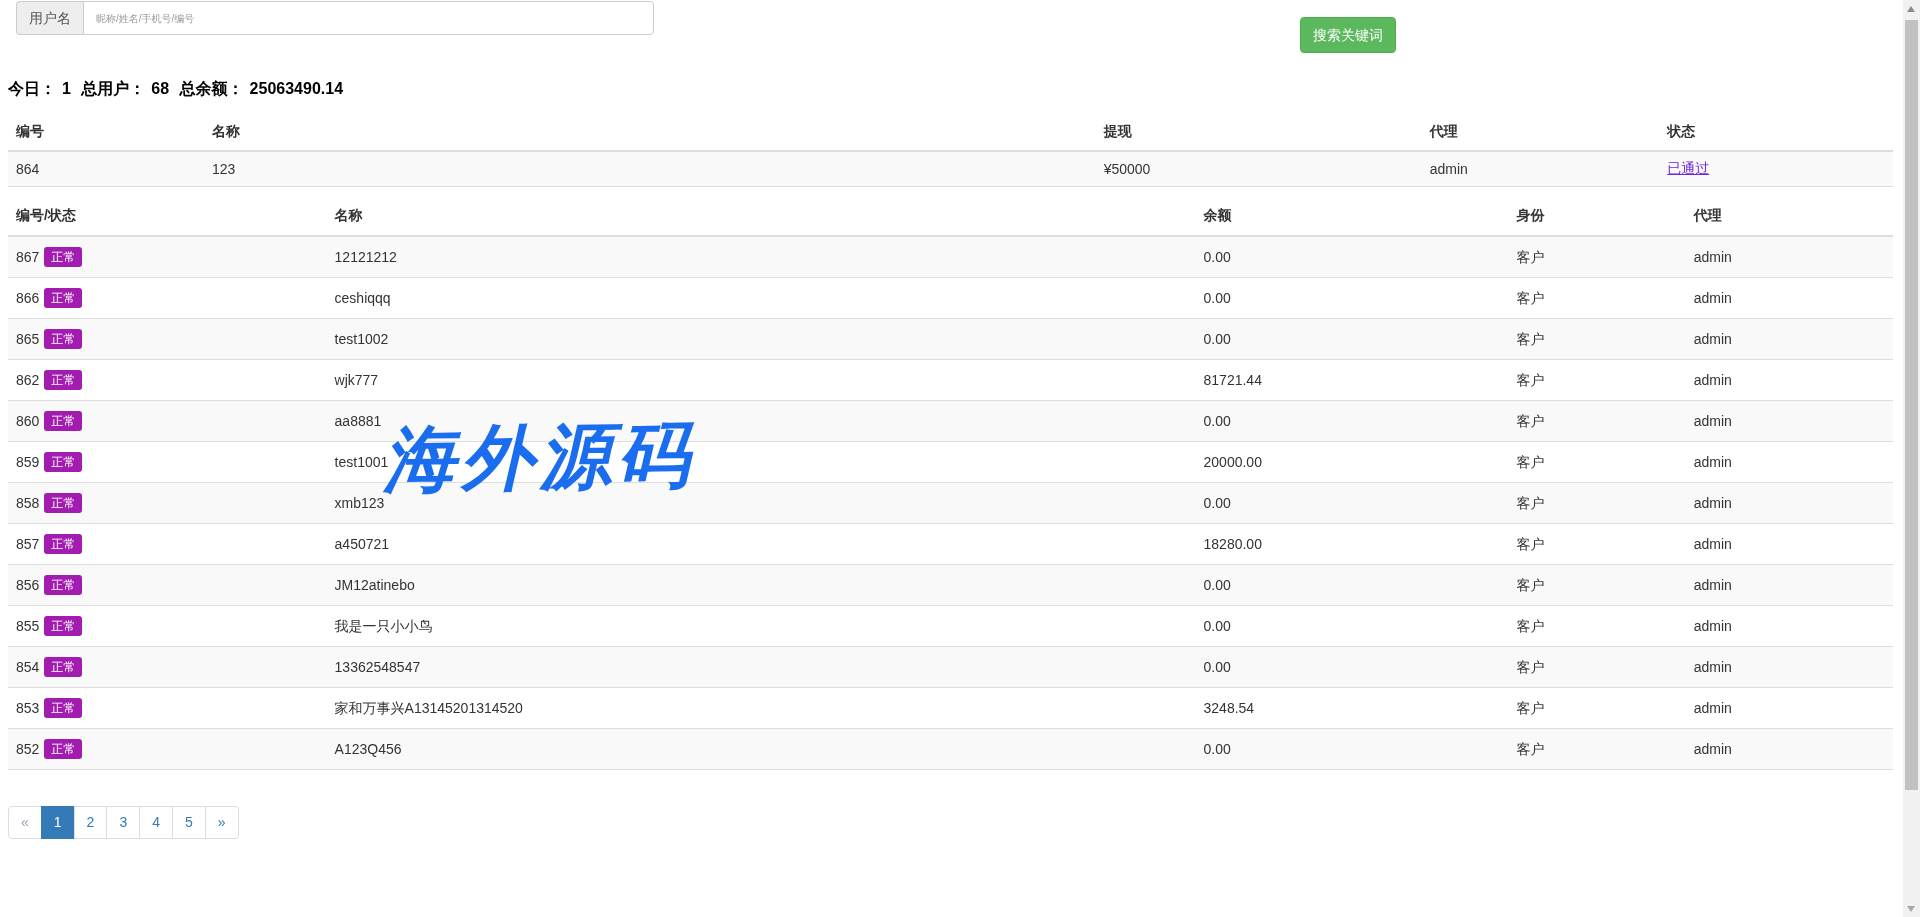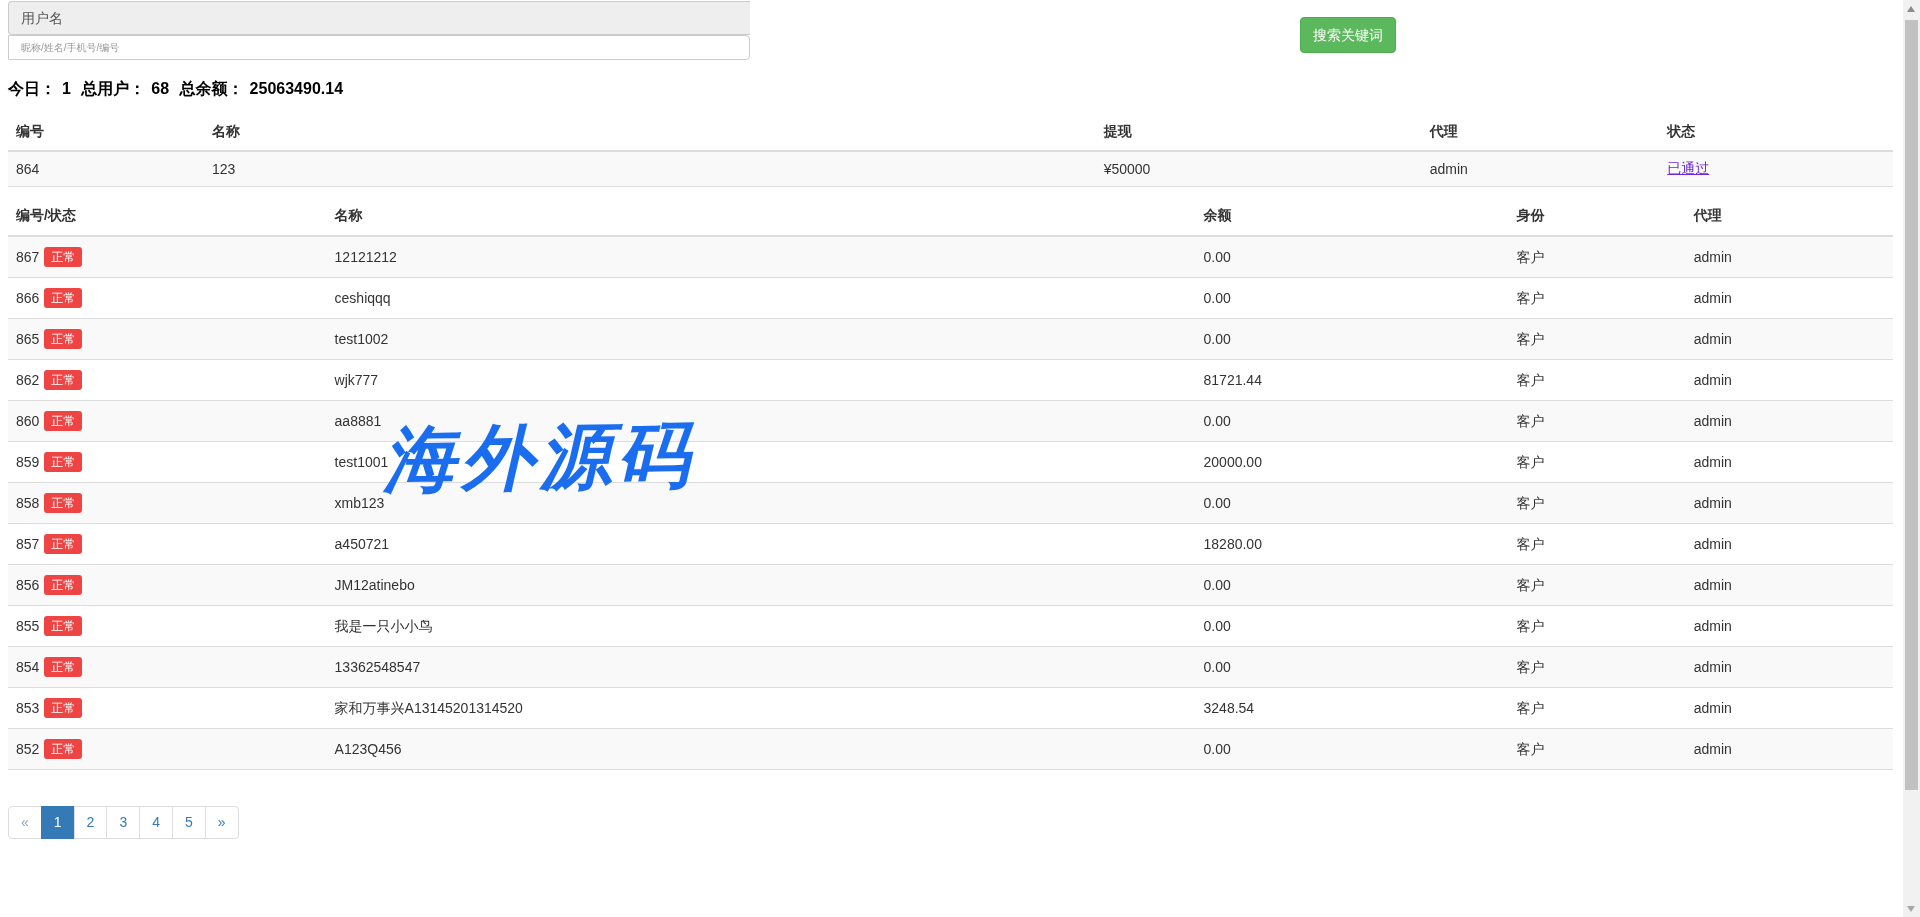--- a/index.html
+++ b/index.html
@@ -7,21 +7,21 @@
   body {
     width: 1920px; height: 917px; overflow: hidden; position: relative;
     background: #fff; color: #333;
     font-family: "Liberation Sans", "DejaVu Sans", sans-serif;
     font-size: 14px;
   }
   .content { position: absolute; left: 8px; top: 0; width: 1885px; }
 
   
   .search-row { position: relative; height: 58px; }
-  .input-group { position: absolute; left: 0; top: 1px; display: flex; width: 742px; height: 34px; flex-direction: column; }
+  .input-group { position: absolute; left: 8px; top: 1px; display: flex; width: 638px; height: 34px; }
   .addon {
     background: #eee; border: 1px solid #ccc; border-right: 0;
     border-radius: 4px 0 0 4px; padding: 6px 12px; color: #555;
     line-height: 20px; white-space: nowrap;
   }
   .search-input {
     flex: 1; border: 1px solid #ccc; border-radius: 0 4px 4px 0;
     padding: 6px 12px; font-size: 10px; color: #555; outline: none;
     font-family: inherit;
   }
@@ -41,21 +41,21 @@
   table { width: 100%; border-collapse: collapse; table-layout: fixed; }
   th { text-align: left; font-weight: bold; padding: 9px 8px; border-bottom: 2px solid #ddd; }
   td { padding: 8px; border-bottom: 1px solid #ddd; overflow: hidden; white-space: nowrap; }
   .wd-table { margin-bottom: 10px; }
   .wd-table tbody tr { background: #f9f9f9; }
   .users-table th { padding: 10px 8px; }
   .users-table td { padding: 10px 8px; line-height: 19px; }
   .users-table tbody tr:nth-child(odd) { background: #f9f9f9; }
 
   .badge {
-    display: inline-block; background: #ef4444; color: #fff;
+    display: inline-block; background: #a21caf; color: #fff;
     font-size: 12px; line-height: 12px; padding: 4px 7px;
     border-radius: 3px; margin-left: 5px; vertical-align: 1px;
   }
   .status-link { color: #6d28d9; text-decoration: underline; cursor: pointer; }
 
   
   .watermark {
     position: absolute; left: 383px; top: 410px; z-index: 5;
     font-family: "DejaVu Serif", "Liberation Serif", serif;
     font-size: 72px; font-weight: bold; font-style: italic;

